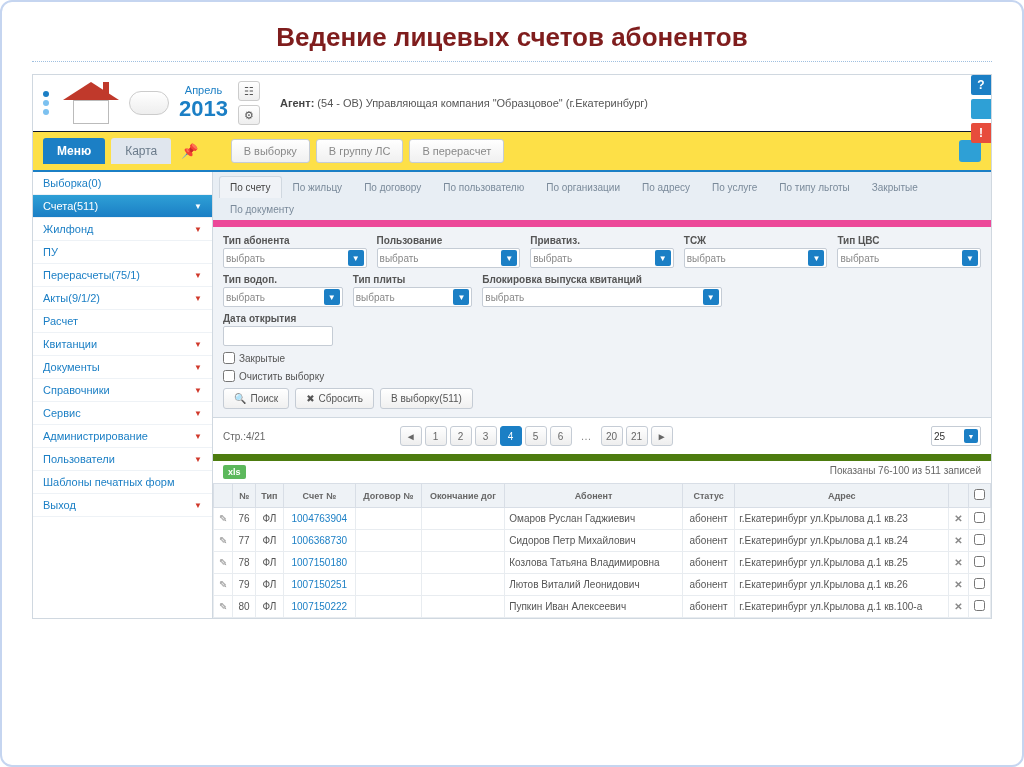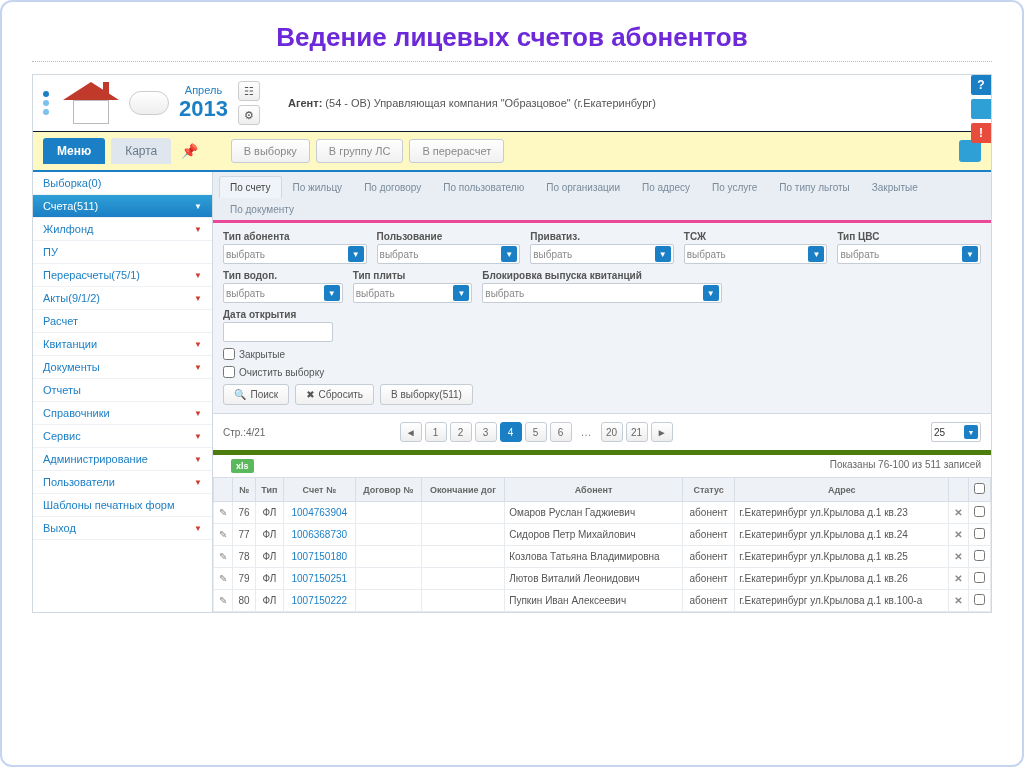--- a/index.html
+++ b/index.html
@@ -1,90 +1,90 @@
 <!DOCTYPE html>
 <html><head>
 <meta charset="utf-8">
 <style>
   * { box-sizing: border-box; margin: 0; padding: 0; }
   body { font-family: Arial, sans-serif; font-size: 11px; background: #fff; color: #333; }
   
   .outer-frame { width: 1024px; height: 767px; border: 2px solid #c5d5f0; border-radius: 12px; margin: 0 auto; padding: 20px 30px; }
   
   .page-title { text-align: center; color: #1b7fc5; font-size: 26px; font-weight: bold; margin-bottom: 4px; }
-  .page-subtitle { text-align: center; color: #6d28d9; font-size: 26px; font-weight: bold; padding-bottom: 8px; border-bottom: 1px dotted #a0c0e0; margin-bottom: 12px; }
+  .page-subtitle { text-align: center; color: #7f1d1d; font-size: 26px; font-weight: bold; padding-bottom: 8px; border-bottom: 1px dotted #a0c0e0; margin-bottom: 12px; }
   
   .app { border: 1px solid #d0d8e0; background: #f7f9fb; }
   
   .header { display: flex; align-items: center; gap: 10px; padding: 6px 10px; border-bottom: 1px solid #0f172a; background: #fff; position: relative; }
   .logo-dots { display:flex; flex-direction:column; gap:3px; margin-right:4px; }
   .logo-dots span { width:6px; height:6px; border-radius:50%; background:#1b7fc5; }
   .logo-dots span:nth-child(2){ background:#7cc1f0;}
   .logo-dots span:nth-child(3){ background:#7cc1f0;}
   .house-icon { width:56px; height:42px; position:relative; }
   .house-icon .roof { width:0; height:0; border-left:28px solid transparent; border-right:28px solid transparent; border-bottom:18px solid #c0392b; position:absolute; top:0; }
   .house-icon .body { width:36px; height:24px; background:#fff; border:1px solid #bbb; position:absolute; bottom:0; left:10px; }
   .house-icon .chimney { width:6px; height:12px; background:#c0392b; position:absolute; top:0; left:40px; }
   .mouse-icon { width:40px; height:24px; border:1px solid #ccc; border-radius:12px; background:linear-gradient(#fff,#eee); }
   .date-block { text-align:center; color:#1b7fc5; }
   .date-month { font-size:11px; }
   .date-year { font-size:22px; font-weight:bold; }
   .gear-col { display:flex; flex-direction:column; gap:4px; }
   .icon-btn { width:22px; height:20px; border:1px solid #ccc; border-radius:3px; background:linear-gradient(#fff,#eee); display:flex; align-items:center; justify-content:center; font-size:11px; color:#555; cursor:pointer; }
-  .agent-text { font-size:11px; color:#555; margin-left:18px; }
+  .agent-text { font-size:11px; color:#555; margin-left:10px; }
   .agent-text b { color:#444; }
   .right-badges { position:absolute; right:0; top:0; display:flex; flex-direction:column; gap:4px; }
   .right-badges span { width:20px; height:20px; border-radius:2px 0 0 2px; display:flex; align-items:center; justify-content:center; color:#fff; font-weight:bold; font-size:12px; }
   .badge-blue{background:#1b7fc5;} .badge-cyan{background:#2ea0d6;} .badge-red{background:#e74c3c;}
   
-  .toolbar { display:flex; align-items:center; gap:6px; padding:6px 10px; background:#fef9c3; border-bottom:2px solid #1b7fc5; }
+  .toolbar { display:flex; align-items:center; gap:6px; padding:6px 10px; background:#fde047; border-bottom:2px solid #1b7fc5; }
   .tab { padding:6px 14px; border-radius:3px 3px 0 0; font-size:12px; cursor:pointer; }
   .tab-active { background:#1b7fc5; color:#fff; font-weight:bold; }
   .tab-inactive { background:#e0e6ee; color:#6a7a8a; }
   .pin-icon { color:#1b7fc5; margin-left:4px; font-size:14px; }
   .toolbar-spacer { width:20px; }
   .tb-btn { padding:5px 12px; border:1px solid #c5ccd5; border-radius:3px; background:linear-gradient(#fff,#f0f0f0); color:#888; font-size:11px; cursor:pointer; }
   .tb-btn-right { margin-left:auto; width:22px; height:22px; background:#2ea0d6; border:none; border-radius:3px; }
   
   .main { display:flex; }
   
   .sidebar { width:180px; background:#fff; border-right:1px solid #d0d8e0; }
   .side-item { padding:5px 10px; font-size:11px; color:#1b7fc5; border-bottom:1px solid #eef2f6; cursor:pointer; display:flex; align-items:center; justify-content:space-between; }
   .side-item.active { background:linear-gradient(#2ea0d6,#1b7fc5); color:#fff; }
   .side-arrow { font-size:8px; color:#d0392b; }
   .side-item.active .side-arrow { color:#fff; }
   
   .content { flex:1; background:#f0f3f7; padding:0; }
   
-  .filter-tabs { display:flex; flex-wrap:wrap; gap:0; background:#e8eef4; border-bottom:3px solid #ec4899; padding:4px 6px 0 6px; }
+  .filter-tabs { display:flex; flex-wrap:wrap; gap:0; background:#e8eef4; border-bottom:7px solid #ec4899; padding:4px 6px 0 6px; }
   .ftab { padding:5px 10px; font-size:10px; color:#7a8a9a; cursor:pointer; border:1px solid transparent; border-bottom:none; }
   .ftab.active { background:#f0f3f7; color:#444; border-color:#d0d8e0; border-radius:3px 3px 0 0; }
   
   .filter-form { padding:8px 10px; background:#f0f3f7; border-bottom:1px solid #d0d8e0; }
   .frow { display:flex; gap:10px; margin-bottom:6px; flex-wrap:wrap; }
   .fcol { display:flex; flex-direction:column; gap:2px; min-width:100px; flex:1; }
   .fcol label { font-size:10px; color:#555; font-weight:bold; }
   .finput { height:20px; border:1px solid #c5ccd5; border-radius:2px; padding:0 4px; font-size:10px; background:#fff; width:100%; }
   .fselect { height:20px; border:1px solid #c5ccd5; border-radius:2px; font-size:10px; background:#fff; padding:0 2px; display:flex; align-items:center; justify-content:space-between; color:#888; }
   .fselect .arrow { width:16px; height:16px; background:#1b7fc5; color:#fff; display:flex; align-items:center; justify-content:center; font-size:8px; border-radius:2px; }
   .fcheck { display:flex; align-items:center; gap:4px; font-size:10px; color:#555; }
   .fcheck input { width:12px; height:12px; }
   .btn-row { display:flex; gap:6px; margin-top:6px; }
   .fbtn { padding:4px 10px; border:1px solid #c5ccd5; border-radius:3px; background:linear-gradient(#fff,#f0f0f0); font-size:10px; color:#555; cursor:pointer; display:flex; align-items:center; gap:4px; }
   
-  .pager-bar { display:flex; align-items:center; padding:8px 10px; gap:10px; background:#fff; border-bottom:5px solid #4d7c0f; }
+  .pager-bar { display:flex; align-items:center; padding:8px 10px; gap:10px; background:#fff; border-bottom:7px solid #4d7c0f; }
   .pager-info-left { font-size:10px; color:#666; }
   .pager { display:flex; gap:3px; margin:0 auto; align-items:center;}
   .pbtn { width:22px; height:20px; border:1px solid #c5ccd5; border-radius:3px; background:linear-gradient(#fff,#eee); display:flex; align-items:center; justify-content:center; font-size:10px; color:#666; cursor:pointer; }
   .pbtn.active { background:#1b7fc5; color:#fff; border-color:#1b7fc5; }
   .psize { width:50px; height:20px; border:1px solid #c5ccd5; border-radius:2px; display:flex; align-items:center; justify-content:space-between; padding:0 2px; margin-left:auto; font-size:10px; }
   .psize .arrow { width:14px; height:14px; background:#1b7fc5; color:#fff; display:flex; align-items:center; justify-content:center; font-size:7px; border-radius:2px; }
   
   .result-info { display:flex; justify-content:space-between; padding:4px 10px; font-size:10px; color:#666; background:#fff; }
-  .xls-badge { background:#5cb85c; color:#fff; padding:2px 5px; border-radius:2px; font-size:9px; font-weight:bold;margin-left:8px; }
+  .xls-badge { background:#5cb85c; color:#fff; padding:2px 5px; border-radius:2px; font-size:9px; font-weight:bold; }
   
   table.data { width:100%; border-collapse:collapse; background:#fff; font-size:10px; }
   table.data th { background:#eef2f6; color:#666; padding:5px 4px; border:1px solid #d8dee6; font-weight:bold; text-align:center; font-size:9px; }
   table.data td { padding:4px 4px; border:1px solid #e8ecf0; color:#555; text-align:center; }
   table.data td.left { text-align:left; }
   table.data a { color:#1b7fc5; text-decoration:none; }
   .edit-icon { color:#888; cursor:pointer; }
   .x-icon { color:#888; cursor:pointer; font-weight:bold; }
   .chk { width:11px; height:11px; }
 </style>
@@ -165,23 +165,20 @@
           <div class="side-item">
             <span>Расчет</span>
           </div>
           <div class="side-item">
             <span>Квитанции</span>
             <span class="side-arrow">▼</span>
           </div>
           <div class="side-item">
             <span>Документы</span>
             <span class="side-arrow">▼</span>
-          </div>
-          <div class="side-item">
-            <span>Отчеты</span>
           </div>
           <div class="side-item">
             <span>Справочники</span>
             <span class="side-arrow">▼</span>
           </div>
           <div class="side-item">
             <span>Сервис</span>
             <span class="side-arrow">▼</span>
           </div>
           <div class="side-item">

